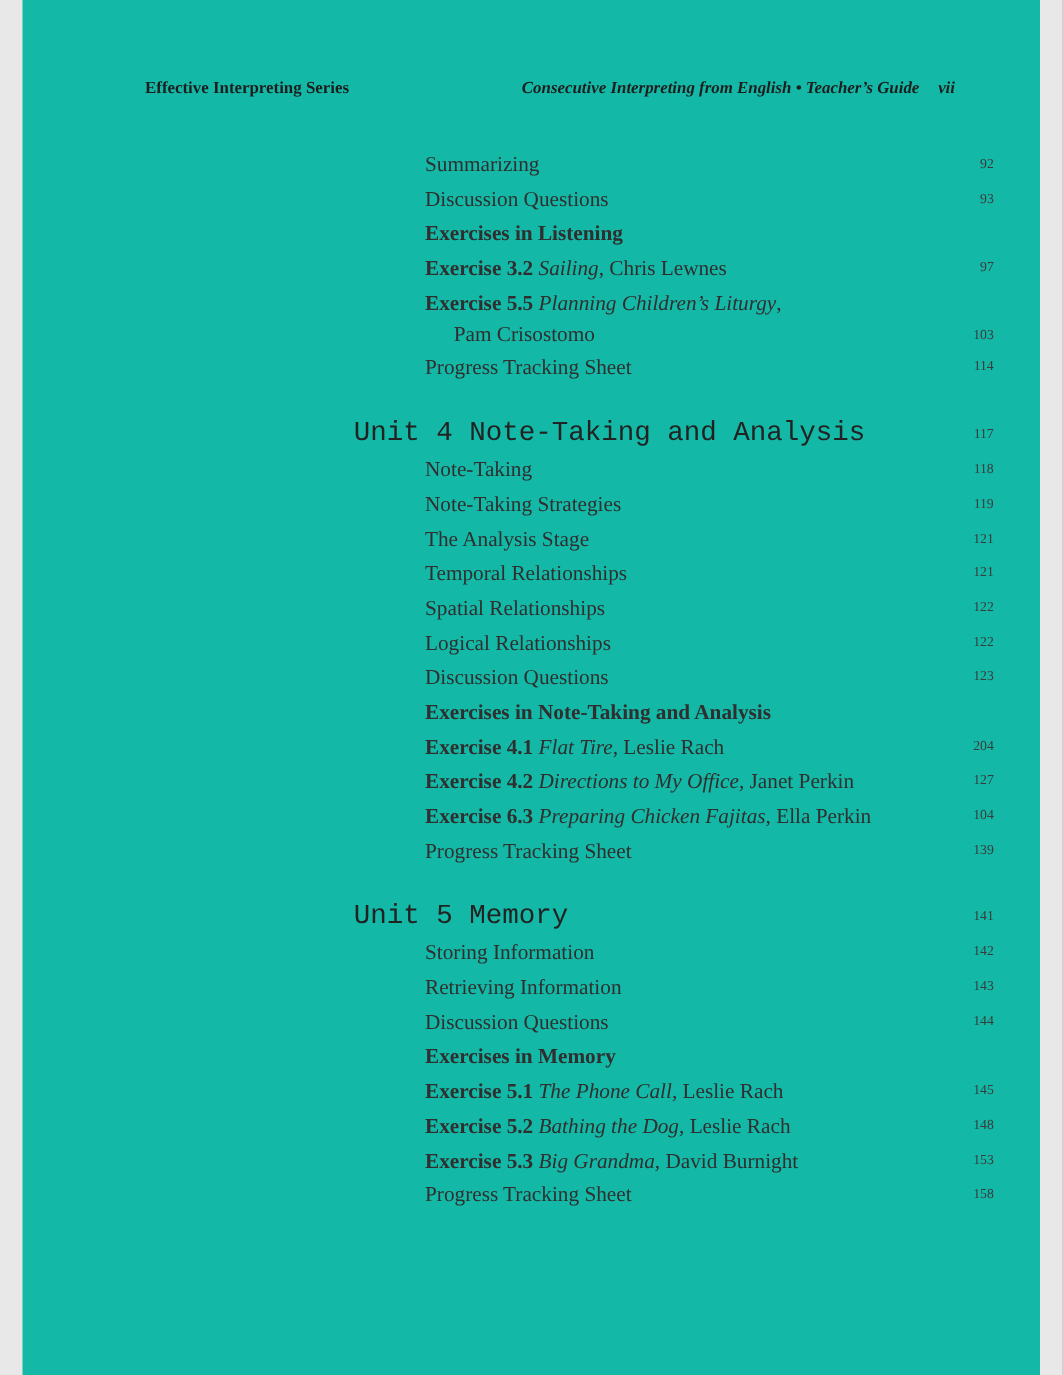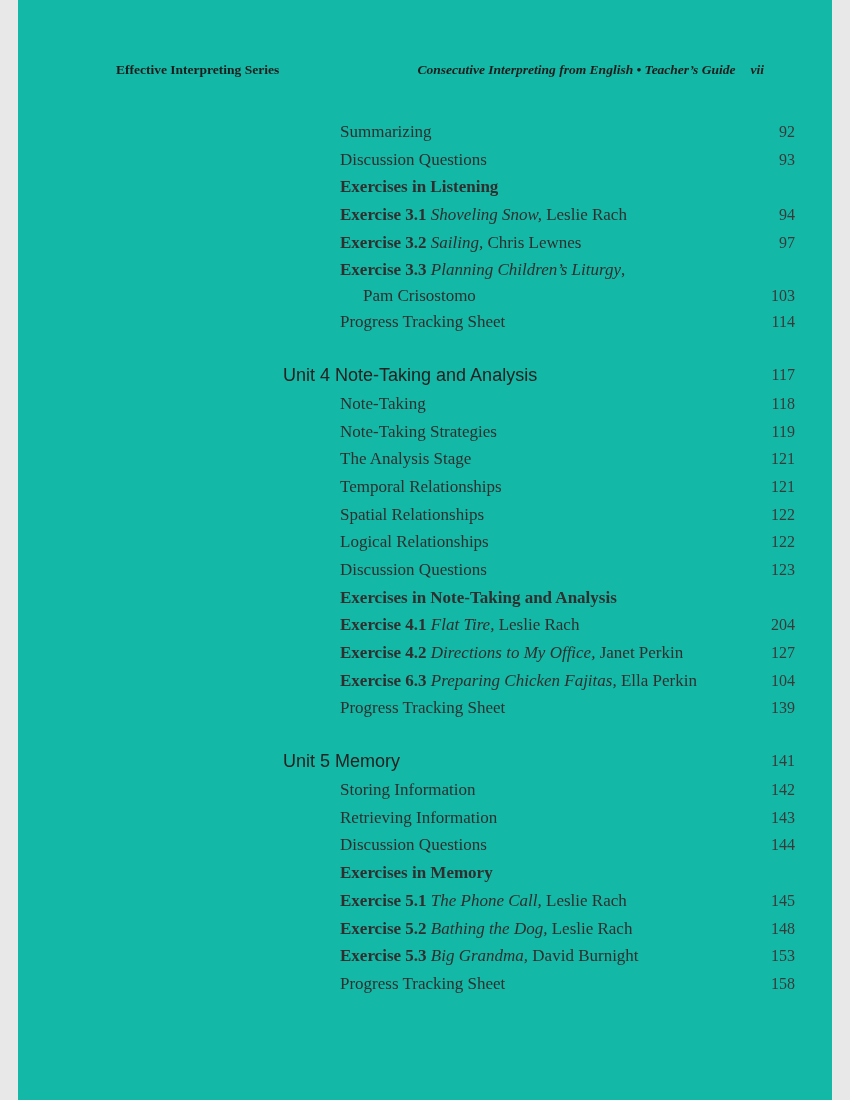--- a/index.html
+++ b/index.html
@@ -42,37 +42,37 @@
     align-items: flex-start;
     height: 27.7px;
     line-height: 27.7px;
     white-space: nowrap;
   }
   .row .label { flex: 1 1 auto; overflow: hidden; }
   .row .page-num {
     flex: 0 0 auto;
     text-align: right;
     font-family: "Liberation Serif", serif;
-    font-size: 16px;
+    font-size: 11px;
     font-weight: normal;
     font-style: normal;
     color: #3a3a3a;
   }
   .row.entry .label { padding-left: 57px; }
   .row.cont { height: 24px; line-height: 24px; }
   .row.cont .label { padding-left: 80px; }
   .row.unit {
     height: 30px;
     line-height: 30px;
     margin-top: 24px;
   }
   .row.unit .label {
-    font-family: Liberation Sans, sans-serif;
+    font-family: Liberation Mono, monospace;
     font-weight: 600;
-    font-size: 18px;
+    font-size: 22px;
     color: #222222;
   }
   .seg-bold { font-weight: bold; }
   .seg-italic { font-style: italic; }
   .seg-roman { font-weight: normal; font-style: normal; }
 </style>
 </head>
 <body>
 
 <div class="page">
@@ -90,29 +90,25 @@
       </div>
       <div class="row entry">
         <span class="label"><span class="seg-roman">Discussion Questions</span></span>
         <span class="page-num">93</span>
       </div>
       <div class="row entry">
         <span class="label"><span class="seg-bold">Exercises in Listening</span></span>
         <span class="page-num"></span>
       </div>
       <div class="row entry">
-        <span class="label"><span class="seg-bold">Exercise 3.1 </span><span class="seg-italic">Shoveling Snow,</span><span class="seg-roman"> Leslie Rach</span></span>
-        <span class="page-num">94</span>
-      </div>
-      <div class="row entry">
         <span class="label"><span class="seg-bold">Exercise 3.2 </span><span class="seg-italic">Sailing,</span><span class="seg-roman"> Chris Lewnes</span></span>
         <span class="page-num">97</span>
       </div>
       <div class="row entry">
-        <span class="label"><span class="seg-bold">Exercise 3.3 </span><span class="seg-italic">Planning Children’s Liturgy</span><span class="seg-roman">,</span></span>
+        <span class="label"><span class="seg-bold">Exercise 5.5 </span><span class="seg-italic">Planning Children’s Liturgy</span><span class="seg-roman">,</span></span>
         <span class="page-num"></span>
       </div>
       <div class="row cont">
         <span class="label"><span class="seg-roman">Pam Crisostomo</span></span>
         <span class="page-num">103</span>
       </div>
       <div class="row entry">
         <span class="label"><span class="seg-roman">Progress Tracking Sheet</span></span>
         <span class="page-num">114</span>
       </div>

